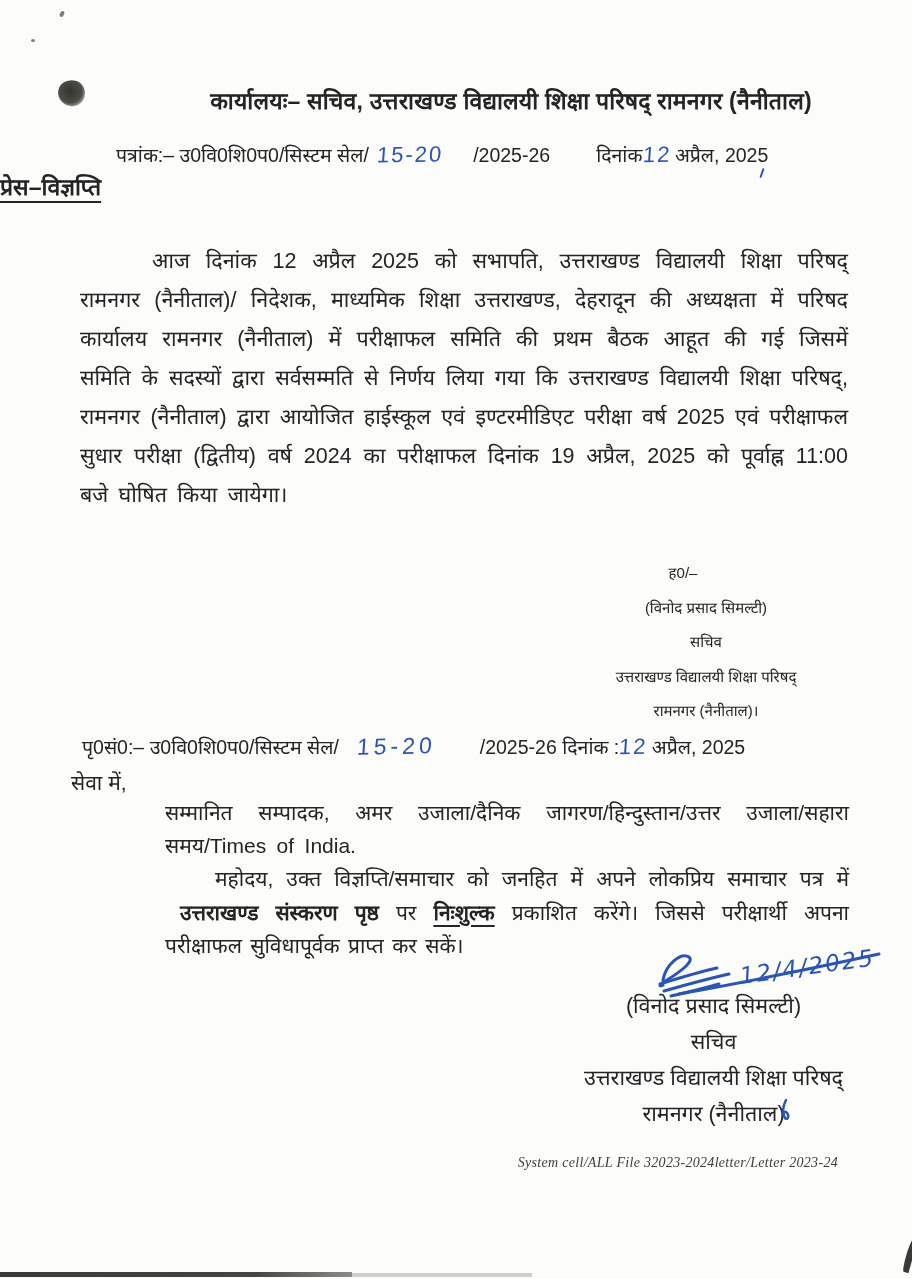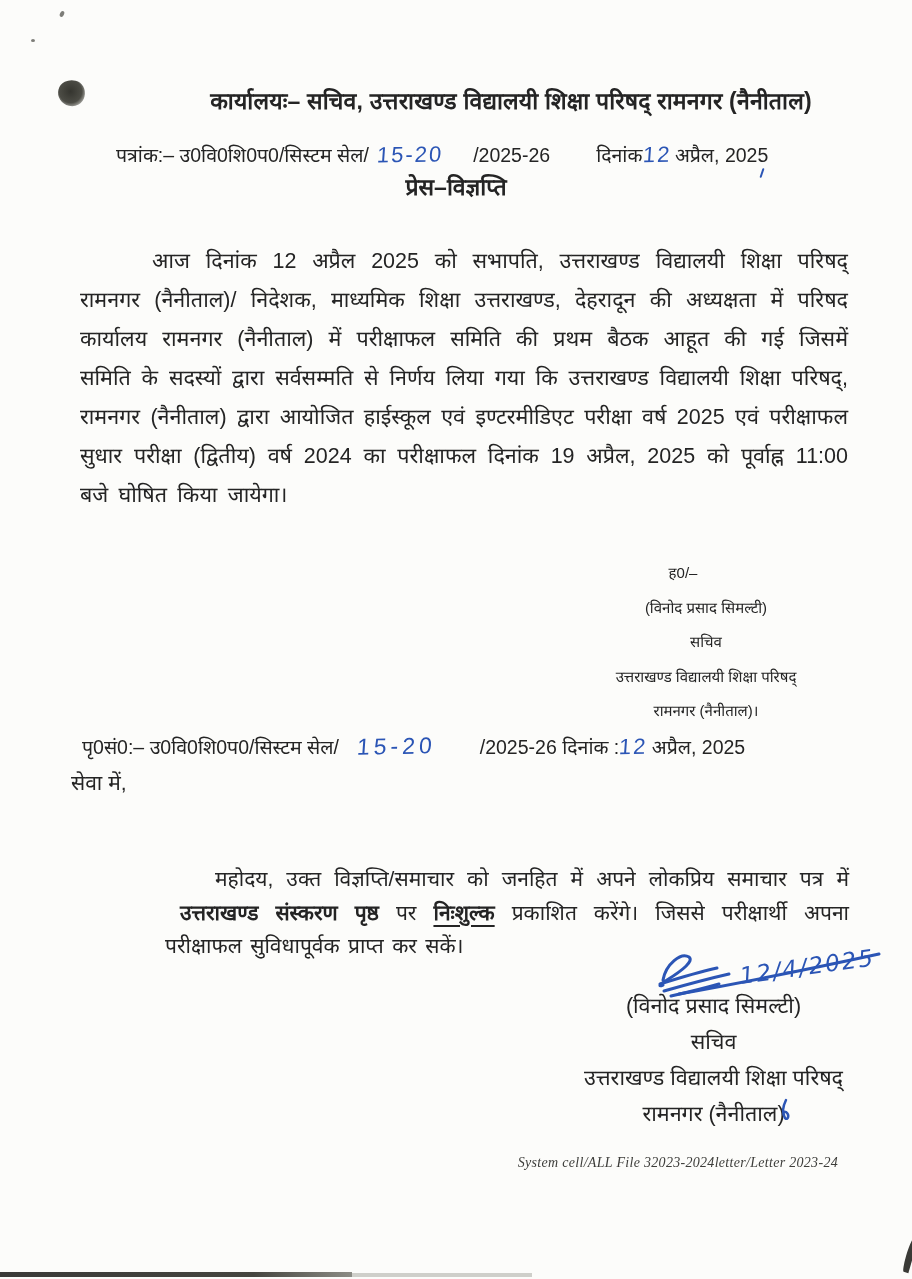--- a/index.html
+++ b/index.html
@@ -52,22 +52,22 @@
   }
   .refline .num{margin:0 30px 0 8px;}
   .refline .mid{margin-right:46px;}
   .refline .day{margin:0 3px 0 1px;position:relative;}
   .pen-stroke{
     position:absolute;left:761px;top:168px;width:2px;height:10px;
     background:var(--handwriting,#2b55b5);transform:rotate(18deg);border-radius:2px;
   }
   .title{
     position:absolute;top:170px;left:0;width:100%;margin:0;
-    text-align:center;font-size:23px;font-weight:bold;
-    text-underline-offset:6px;text-decoration-thickness:2px;
+    font-size:23px;font-weight:bold;
+    text-decoration:underline;text-underline-offset:6px;text-decoration-thickness:2px;
   }
   .bodywrap{
     position:absolute;top:202px;left:80px;width:768px;
     font-size:21.5px;line-height:39px;text-align:justify;word-spacing:.2em;
   }
   .bodywrap p{margin:0;}
   .bodywrap .lead{text-indent:72px;margin-top:40px;}
   .bu{font-weight:bold;text-decoration:underline;text-decoration-thickness:2px;text-underline-offset:5px;}
   .latin{font-family:"Liberation Serif","DejaVu Serif",serif;letter-spacing:.5px;}
   .sign-block{position:absolute;text-align:center;}
@@ -134,20 +134,21 @@
     <div>उत्तराखण्ड विद्यालयी शिक्षा परिषद्</div>
     <div>रामनगर (नैनीताल)।</div>
   </div>
 
   <div class="endorse">
     <span>पृ0सं0:– उ0वि0शि0प0/सिस्टम सेल/</span><span class="hw num">15-20</span><span>/2025-26 दिनांक :</span><span class="hw day">12</span><span>अप्रैल, 2025</span>
   </div>
 
   <div class="addressee">सेवा में,</div>
 
+  <p class="recipients">सम्मानित सम्पादक, अमर उजाला/दैनिक जागरण/हिन्दुस्तान/उत्तर उजाला/सहारा समय/Times of India.</p>
 
   <p class="request">
     <span>महोदय, उक्त विज्ञप्ति/समाचार को जनहित में अपने लोकप्रिय समाचार पत्र में</span>
     <span class="b">उत्तराखण्ड संस्करण पृष्ठ</span>
     <span>पर</span>
     <span class="bu">निःशुल्क</span>
     <span>प्रकाशित करेंगे। जिससे परीक्षार्थी अपना परीक्षाफल सुविधापूर्वक प्राप्त कर सकें।</span>
   </p>
 
   <svg class="scribble" viewBox="0 0 240 58">

